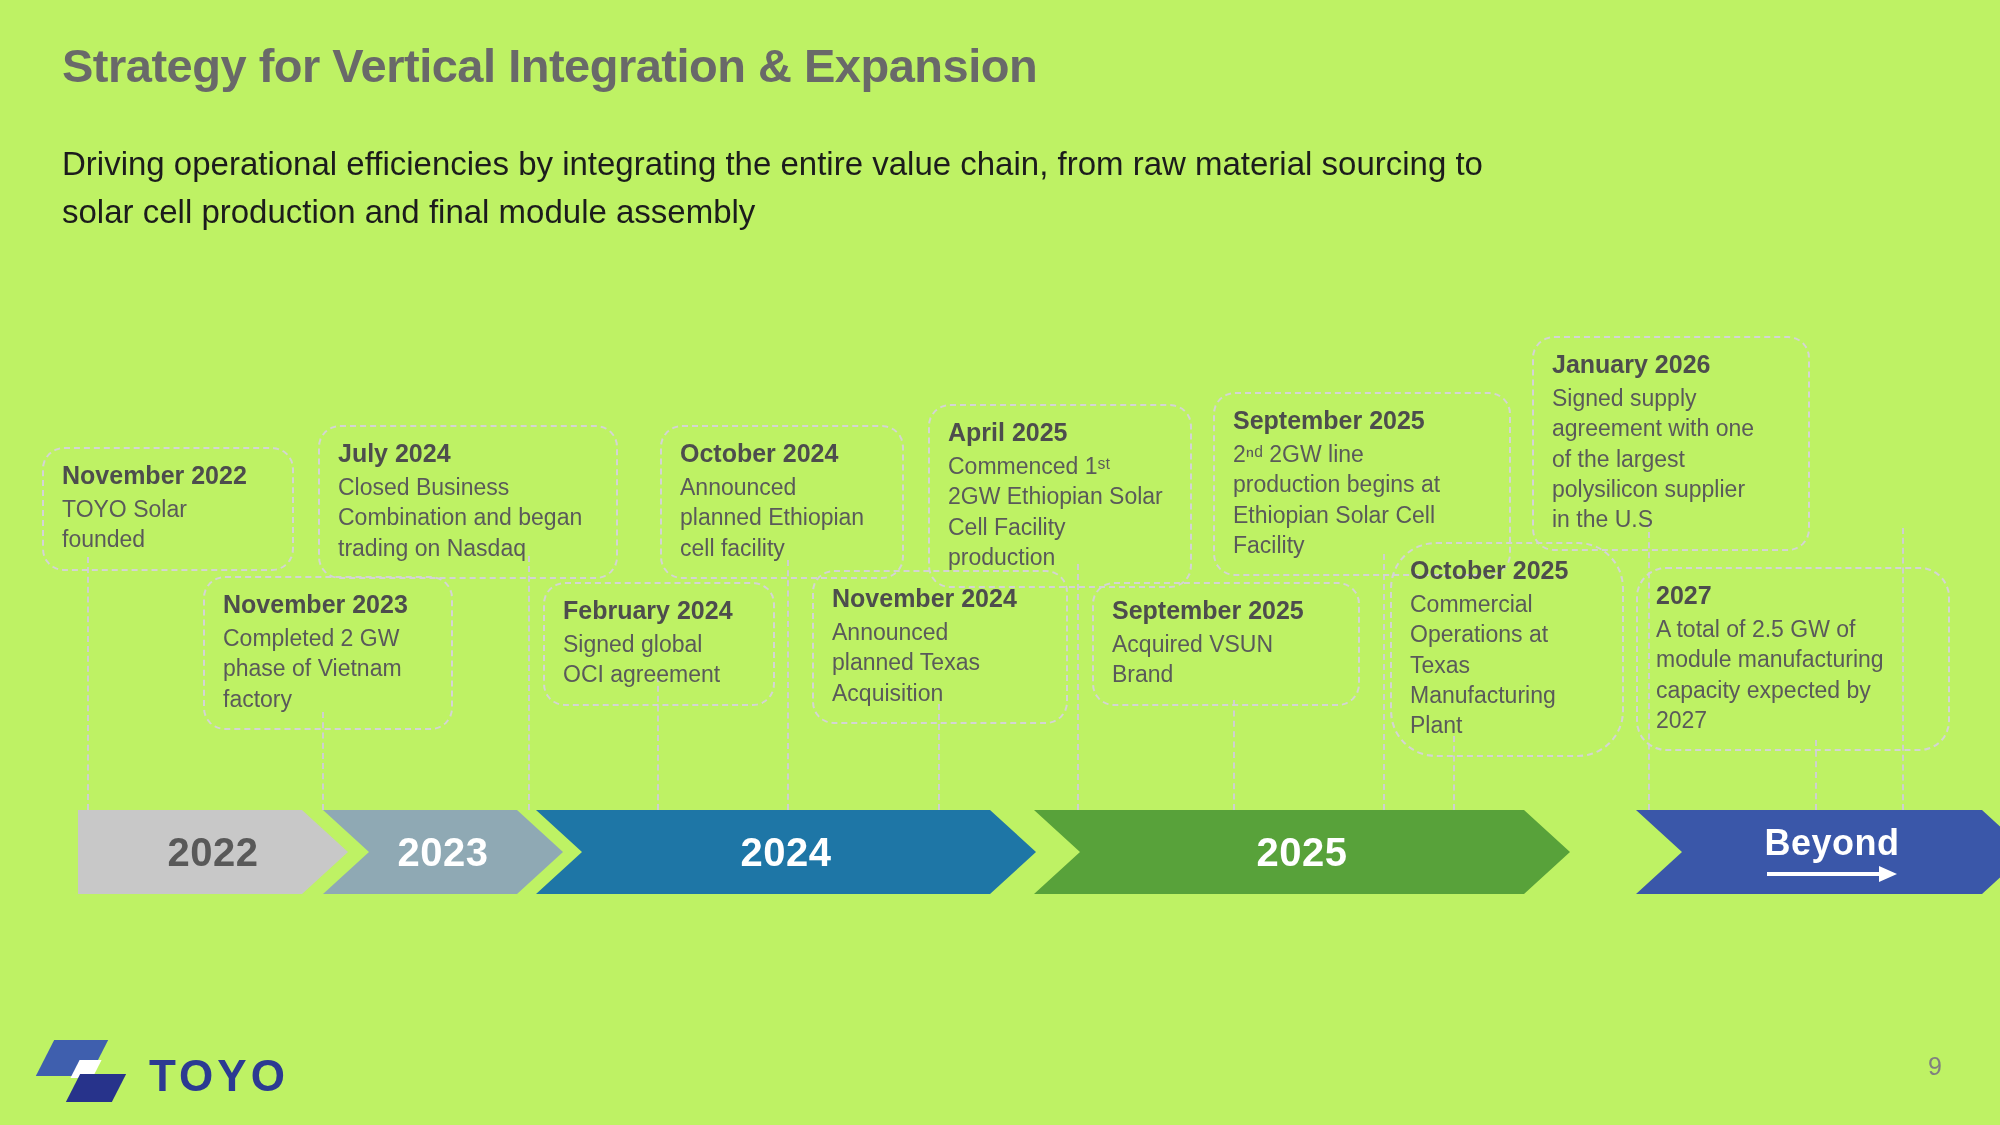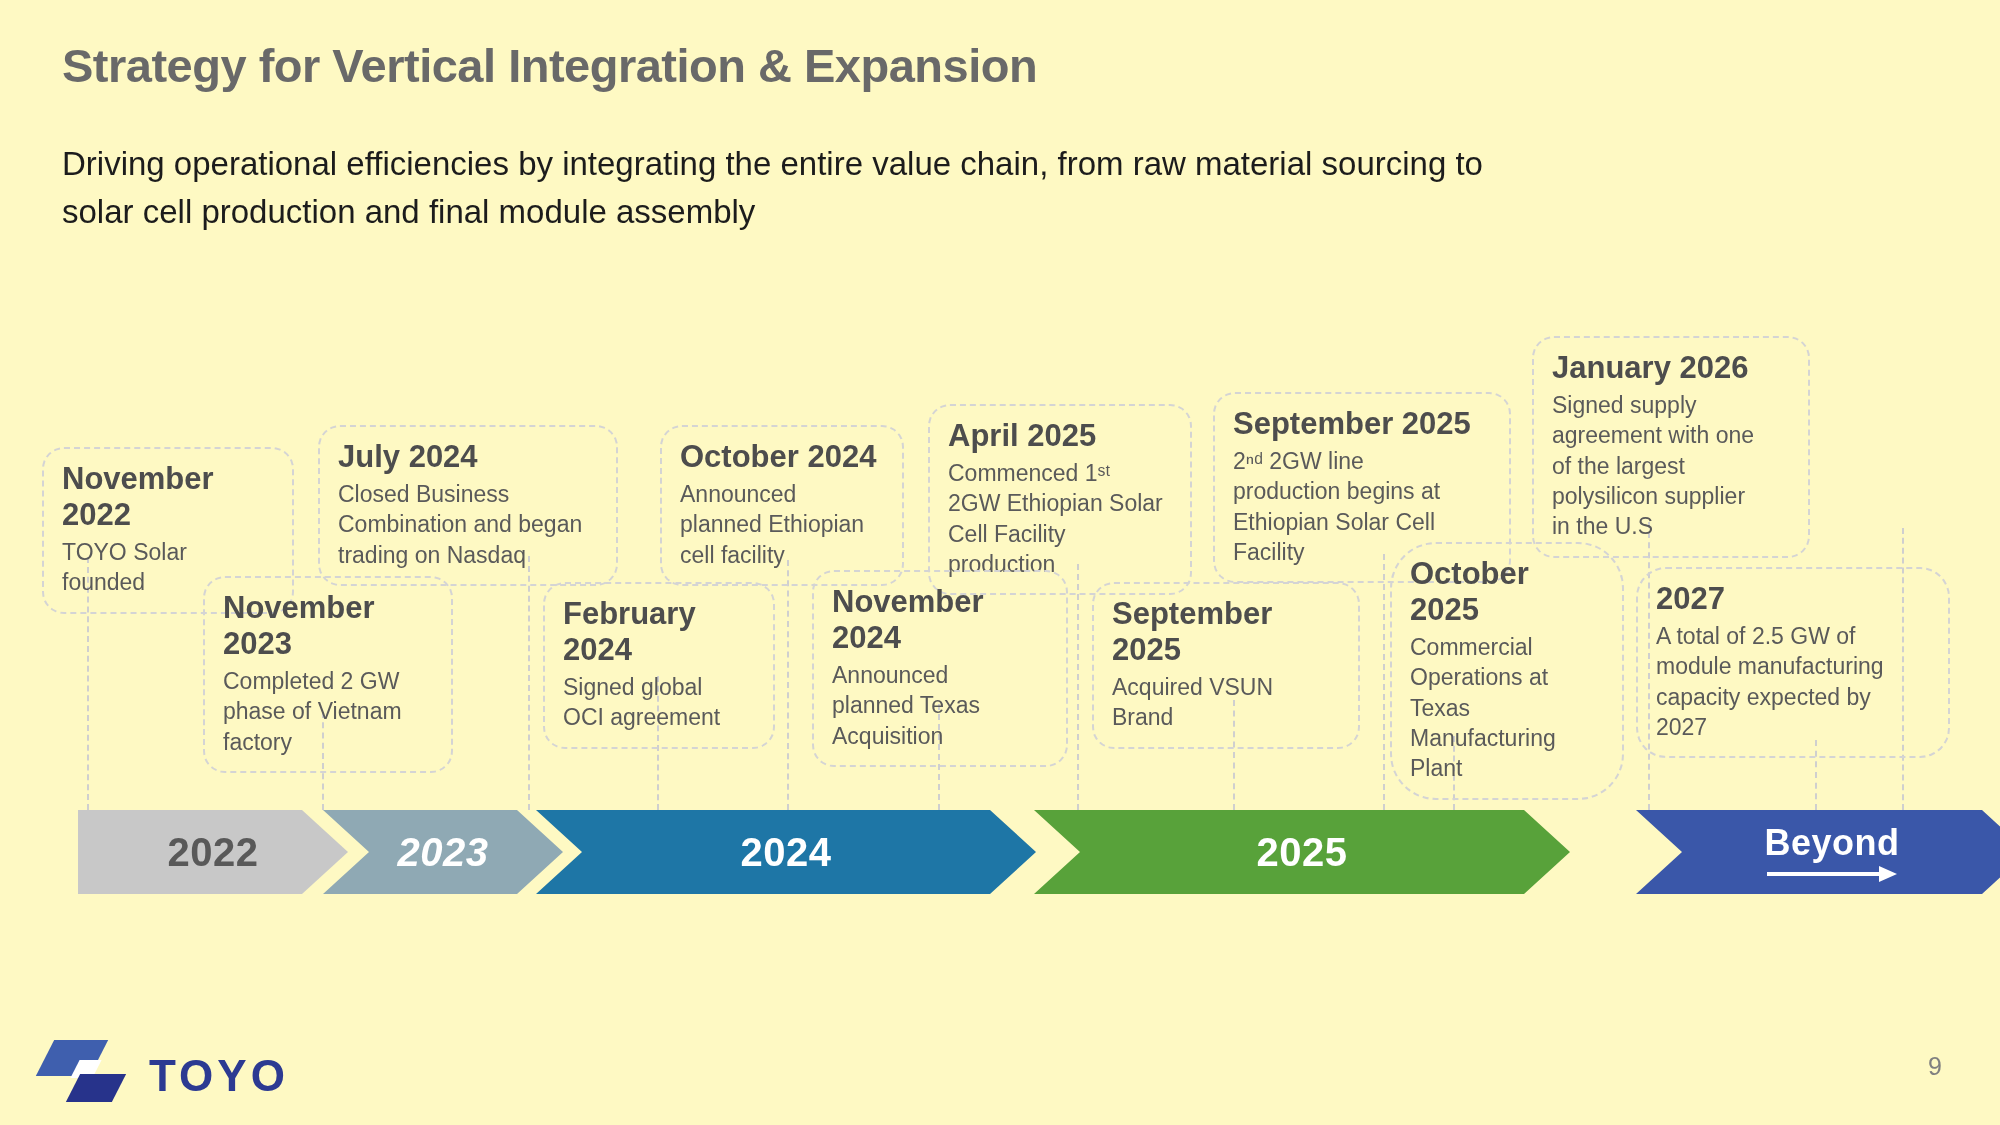--- a/index.html
+++ b/index.html
@@ -1,34 +1,34 @@
 <!DOCTYPE html>
 <html><head>
 <meta charset="utf-8">
 <style>
   html,body{margin:0;padding:0;background:#ffffff;}
   .slide{
-    position:relative;width:2000px;height:1125px;background:#fef9c3;overflow:hidden;
+    position:relative;width:2000px;height:1125px;background:#bef264;overflow:hidden;
     font-family:"Liberation Sans","DejaVu Sans",sans-serif;
   }
   .title{
     position:absolute;left:62px;top:38px;margin:0;
     font-size:47px;font-weight:700;color:#696969;letter-spacing:-0.5px;
   }
   .subtitle{
     position:absolute;left:62px;top:140px;margin:0;width:1800px;
     font-size:33px;font-weight:400;color:#1c1c1c;line-height:1.45;
     white-space:pre-line;
   }
   .event-box{
     position:absolute;z-index:2;background:transparent;
     border:2px dashed #d4d4d4;border-radius:22px;
     padding:12px 18px 14px 18px;box-sizing:border-box;
   }
-  .event-date{font-size:31px;font-weight:700;color:#4d4d4d;margin-bottom:4px;}
+  .event-date{font-size:25px;font-weight:700;color:#4d4d4d;margin-bottom:4px;}
   .event-desc{font-size:23px;color:#5a5a5a;line-height:1.32;white-space:pre-line;}
   .connector{
     position:absolute;z-index:1;width:0;
     border-left:2px dashed #cfcfcf;
   }
   .arrow{
     position:absolute;top:810px;height:84px;z-index:3;
     display:flex;align-items:center;justify-content:center;flex-direction:column;
     clip-path:polygon(0 0, calc(100% - 46px) 0, 100% 50%, calc(100% - 46px) 100%, 0 100%, 46px 50%);
     margin-left:24px;
@@ -144,21 +144,21 @@
     <div class="event-date">2027</div>
     <div class="event-desc">A total of 2.5 GW of
 module manufacturing
 capacity expected by
 2027</div>
   </div>
 
   <div class="arrow arrow-start" style="left: 54px; width: 270px; background: rgb(200, 200, 200); color: rgb(89, 89, 89);">
     <span class="arrow-label">2022</span>
   </div>
-  <div class="arrow" style="left: 299px; width: 240px; background: rgb(143, 169, 180); color: rgb(255, 255, 255); font-style: italic;">
+  <div class="arrow" style="left: 299px; width: 240px; background: rgb(143, 169, 180); color: rgb(255, 255, 255);">
     <span class="arrow-label">2023</span>
   </div>
   <div class="arrow" style="left: 512px; width: 500px; background: rgb(30, 118, 166); color: rgb(255, 255, 255);">
     <span class="arrow-label">2024</span>
   </div>
   <div class="arrow" style="left: 1010px; width: 536px; background: rgb(88, 162, 58); color: rgb(255, 255, 255);">
     <span class="arrow-label">2025</span>
   </div>
   <div class="arrow beyond" style="left: 1612px; width: 392px; background: rgb(58, 87, 169); color: rgb(255, 255, 255);">
     <span class="arrow-label">Beyond</span>

